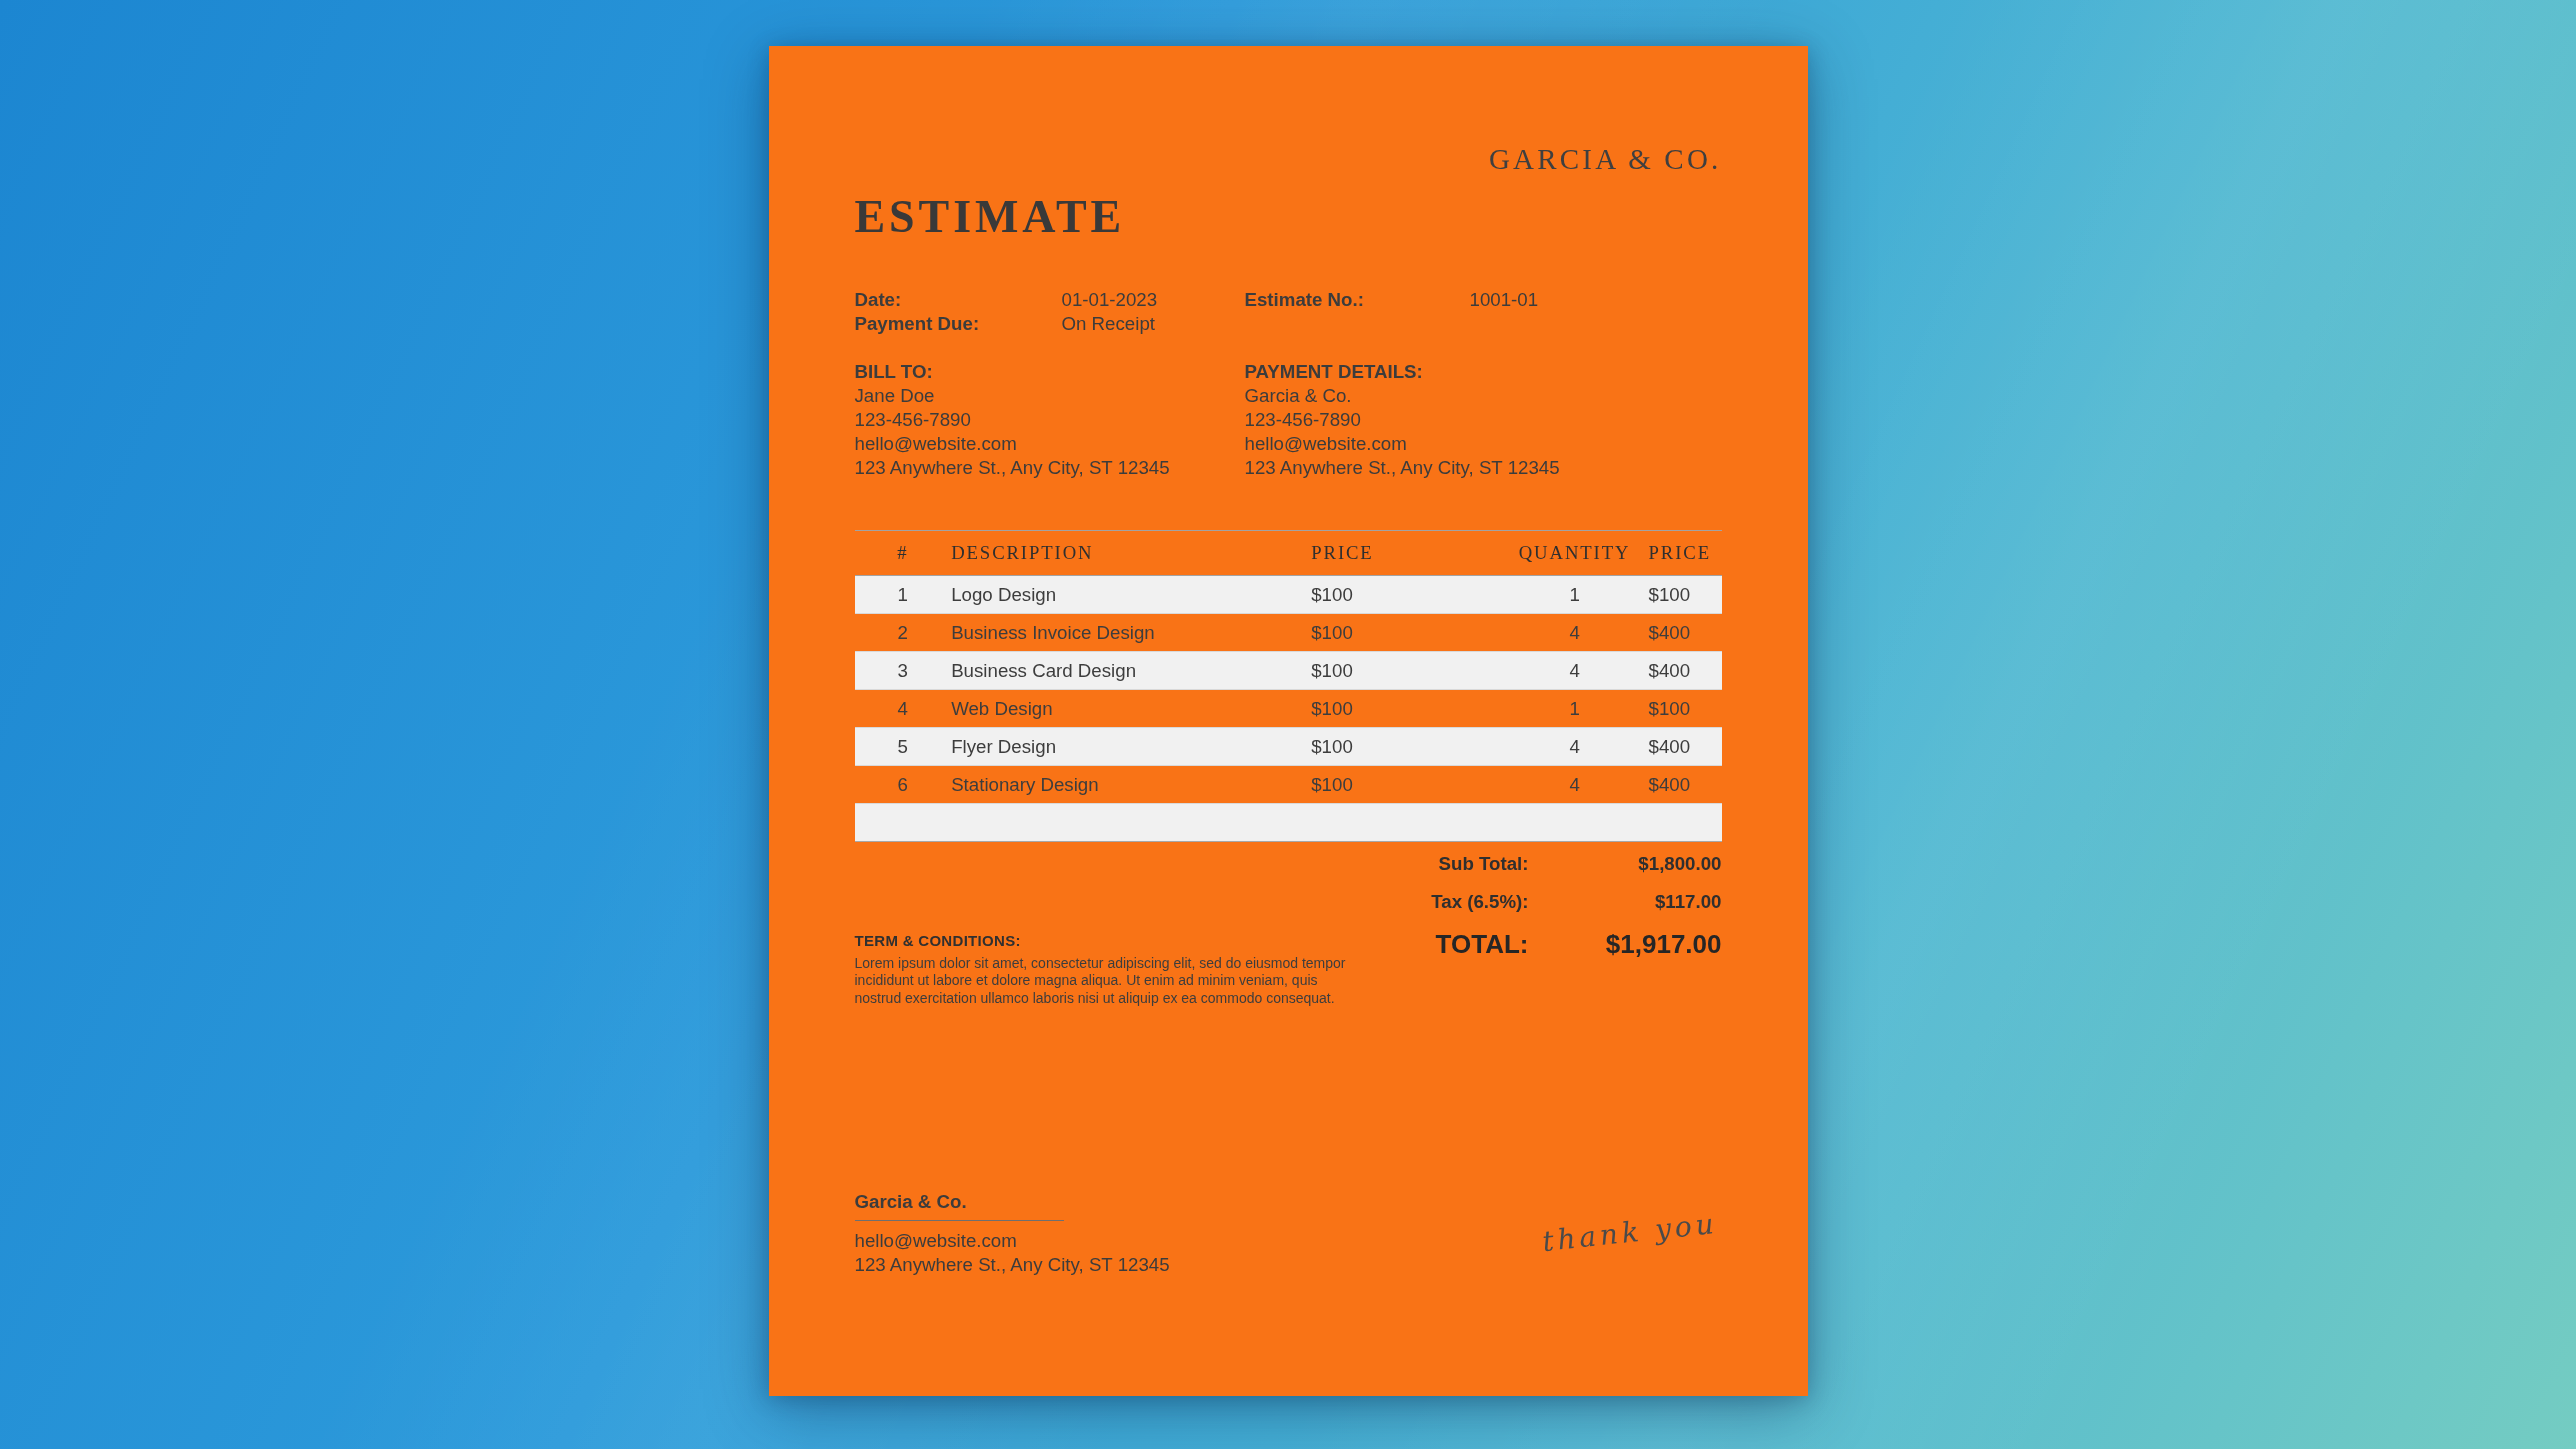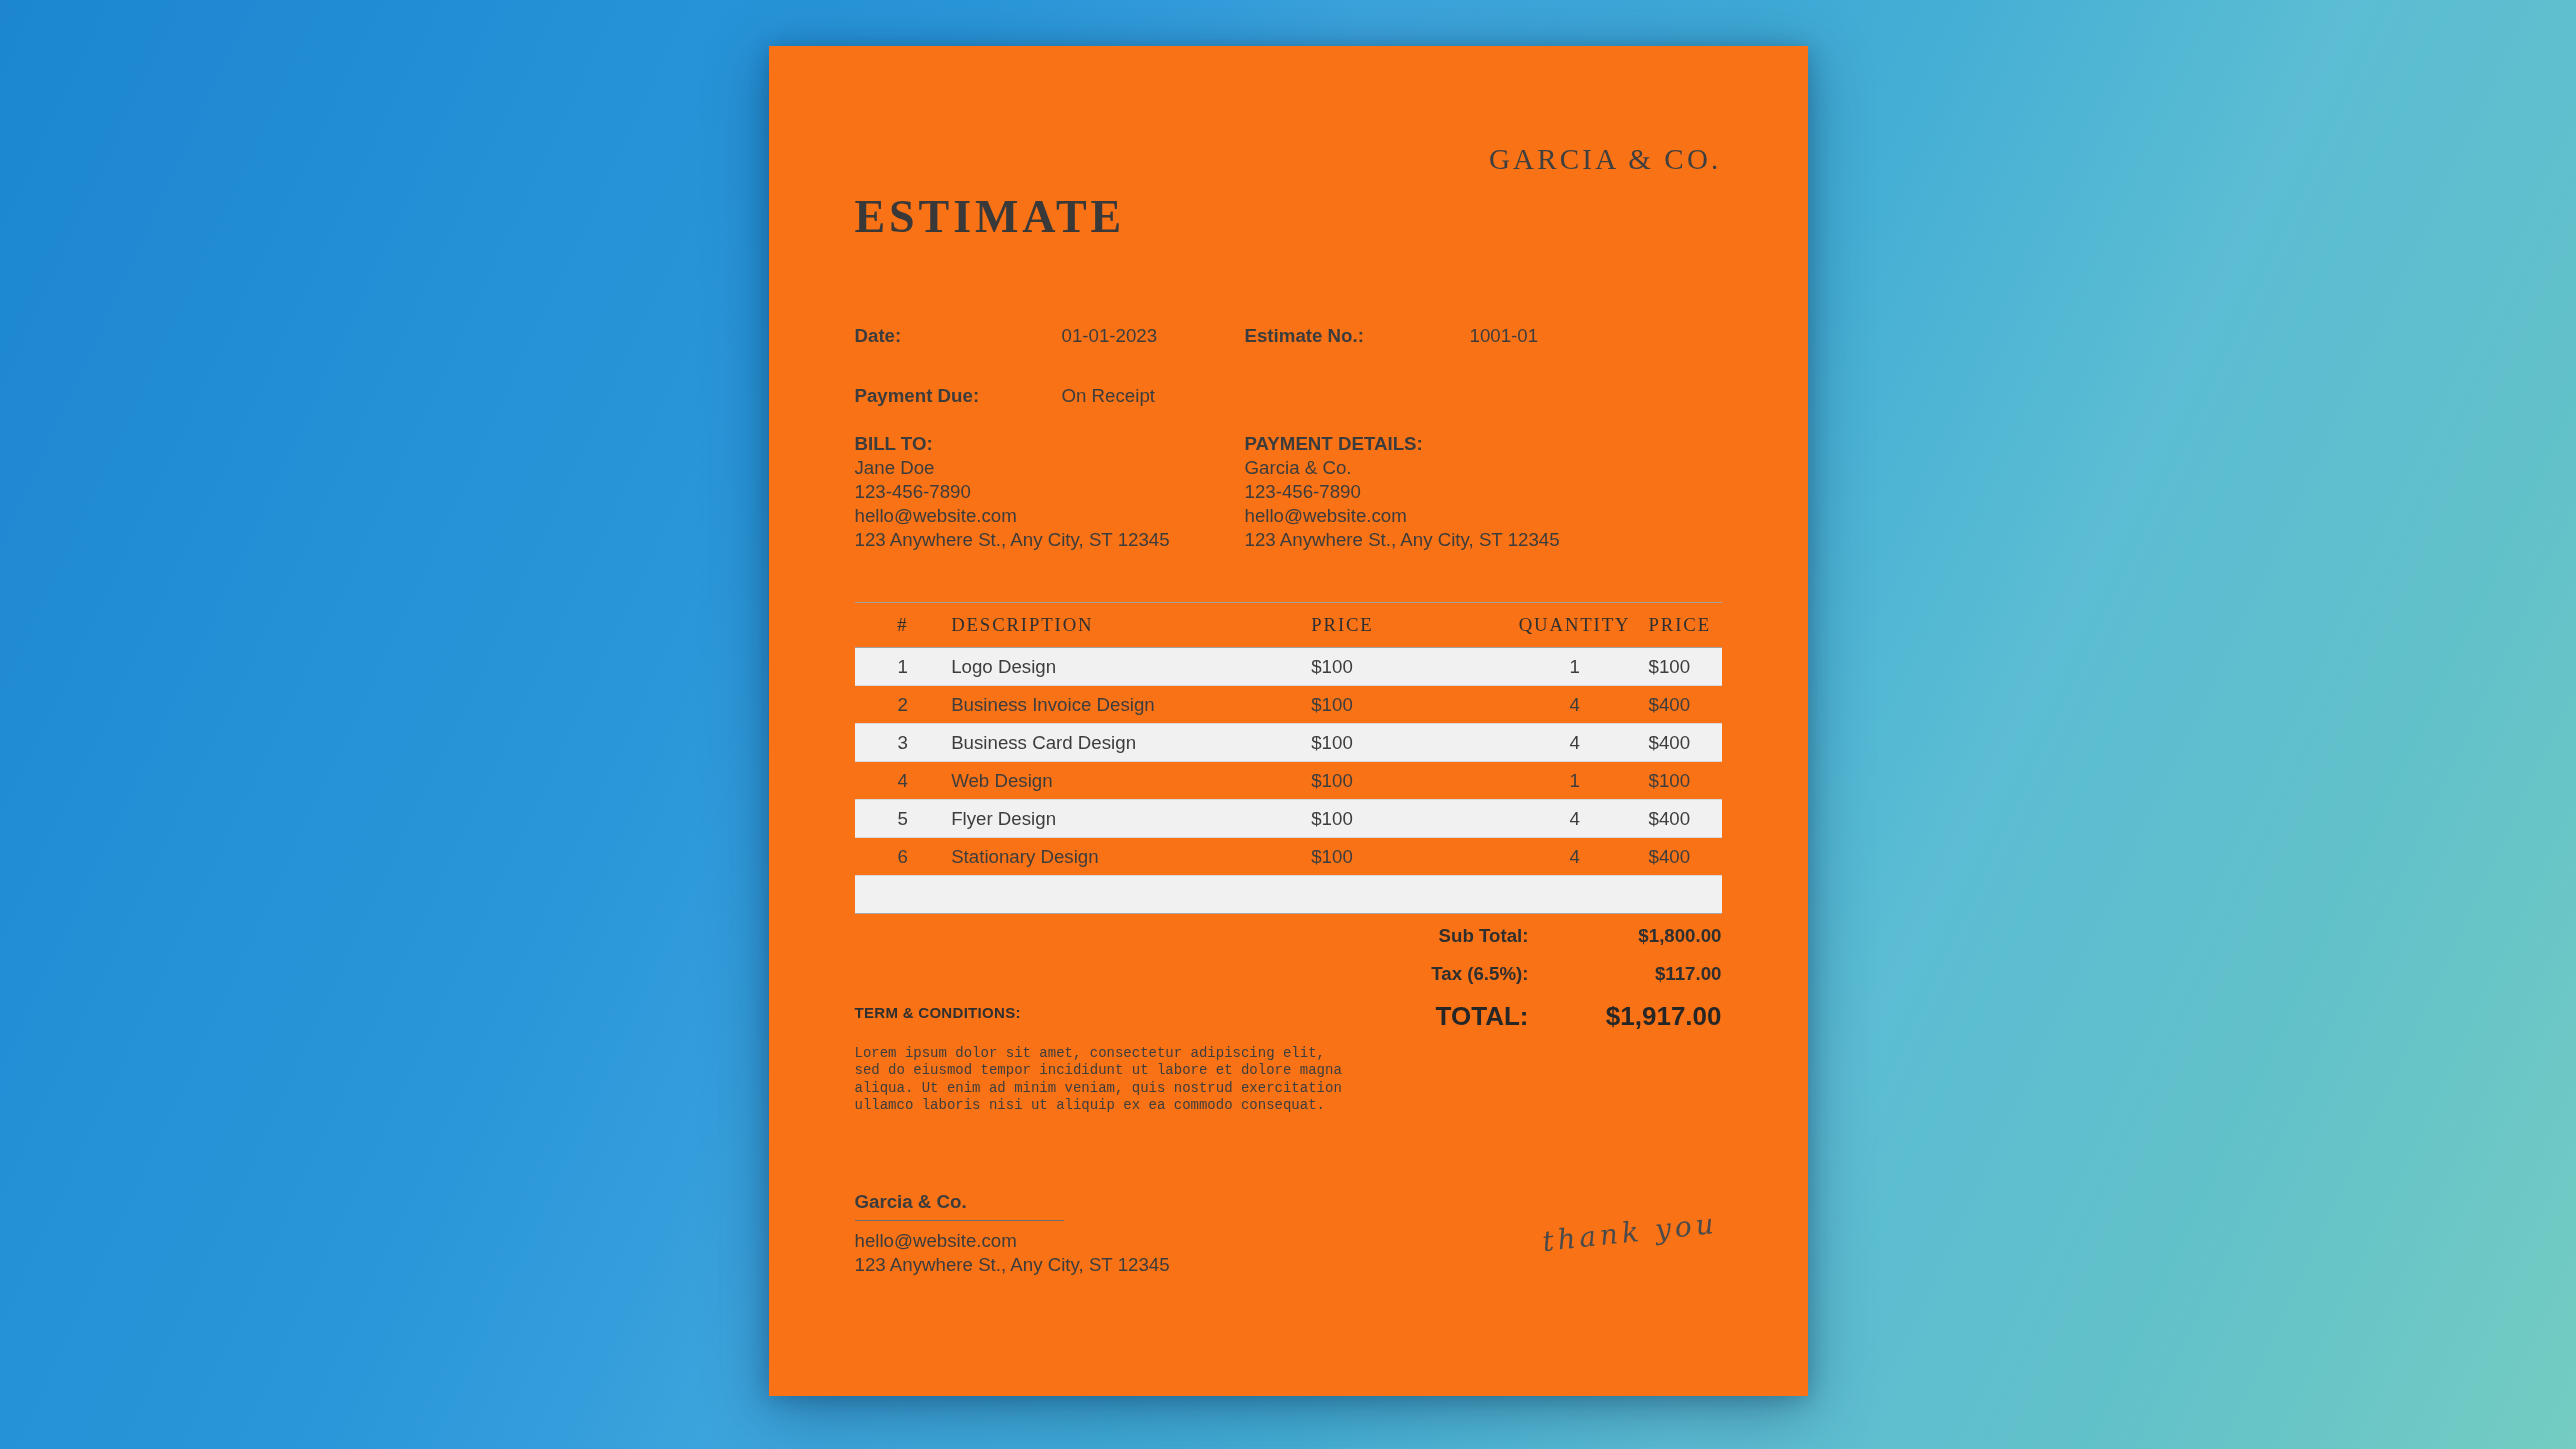--- a/index.html
+++ b/index.html
@@ -44,21 +44,21 @@
     font-weight: 700;
     letter-spacing: 3.9px;
     color: #393939;
   }
   .meta {
     display: grid;
     grid-template-columns: 390px 1fr;
     margin-top: 45px;
     font-size: 18.7px; line-height: 24px;
   }
-  .meta-row { display: flex; margin-top: 36px; }
+  .meta-row { display: flex; }
   .meta-row .lbl { width: 207px; font-weight: 700; }
   .meta-col-right .lbl { width: 225px; }
   .addresses {
     display: grid;
     grid-template-columns: 390px 1fr;
     margin-top: 24.5px;
     font-size: 18.7px; line-height: 24px;
   }
   .addr-label { font-weight: 700; }
   table.items {
@@ -93,22 +93,22 @@
   table.items tbody tr:nth-child(odd) td { background: #f1f1f1; }
   table.items tr.empty-row td { border-bottom: 1.3px solid #a8a8a8; }
   .t-center { text-align: center !important; }
   .t-right { text-align: left; }
   .bottom { display: flex; align-items: flex-start; }
   .terms { flex: 1; max-width: 499px; margin-top: 90px; }
   .terms-label {
     font-size: 15px; font-weight: 700; letter-spacing: 0.3px; color: #303030;
   }
   .terms-text {
-    margin-top: 24px;
-    font-size: 14px; line-height: 17.4px; color: #3d3d3d; font-family: Liberation Mono, monospace;
+    margin-top: 6px;
+    font-size: 14px; line-height: 17.4px; color: #3d3d3d;
   }
   .totals { margin-left: auto; width: 335px; margin-top: 2.6px; }
   .tot-row { display: flex; align-items: center; height: 38px; justify-content: flex-end; }
   .tot-row .tl { flex: 1; text-align: right; font-weight: 700; font-size: 18.7px; color: #2f2f2f; }
   .tot-row .tv { width: 193px; text-align: right; font-weight: 700; font-size: 18.7px; color: #2f2f2f; }
   .tot-row.grand { height: 48px; }
   .tot-row.grand .tl, .tot-row.grand .tv { font-size: 26px; color: #262626; }
   .footer {
     position: absolute; left: 86px; bottom: 119px;
     font-size: 18.7px; line-height: 24px;

